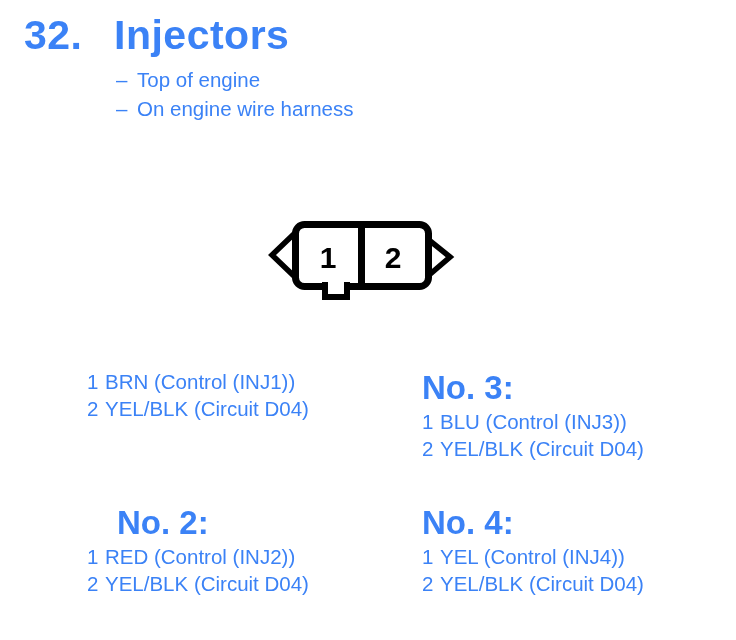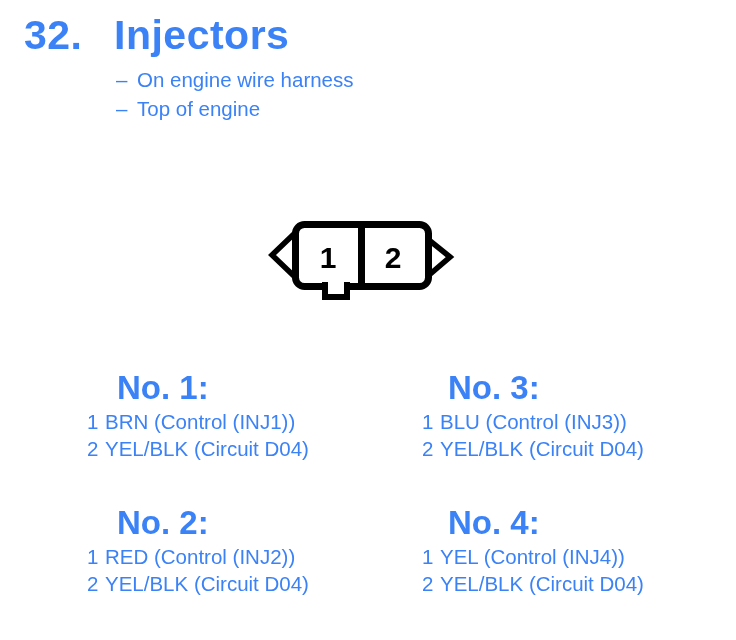--- a/index.html
+++ b/index.html
@@ -71,21 +71,21 @@
   .sec-3 { left: 422px; top: 368px; }
   .sec-2 { left: 87px;  top: 503px; }
   .sec-4 { left: 422px; top: 503px; }
 
   .sec-title {
     font-size: 33px;
     font-weight: bold;
     line-height: 40px;
   }
   .col-left  .sec-title { margin-left: 30px; }
-  .col-right .sec-title { margin-left: 26px; }
+  .col-right .sec-title { }
 
   .pins {
     font-size: 20.5px;
     line-height: 27px;
   }
   .pin .num {
     display: inline-block;
     width: 18px;
   }
 </style>
@@ -93,44 +93,43 @@
 <body>
 
 <div class="page">
 
   <div class="header">
     <span class="item-num">32.</span><span class="item-title">Injectors</span>
   </div>
 
   <div class="notes">
     <div class="note">
-      <span class="bullet">–</span><span>On engine wire harness</span>
+      <span class="bullet">–</span><span>Top of engine</span>
     </div>
     <div class="note">
-      <span class="bullet">–</span><span>Top of engine</span>
+      <span class="bullet">–</span><span>On engine wire harness</span>
     </div>
   </div>
 
   <svg class="connector" width="200" height="100" viewBox="0 0 200 100">
 
     <polygon points="14,45 37,23 37,67" fill="#ffffff" stroke="#000000" stroke-width="5.5" stroke-linejoin="miter"></polygon>
     <polygon points="192,47 171,30 171,65" fill="#ffffff" stroke="#000000" stroke-width="5.5" stroke-linejoin="miter"></polygon>
 
     <rect x="37.5" y="14.5" width="133" height="62" rx="9" fill="#ffffff" stroke="#000000" stroke-width="7"></rect>
 
     <line x1="103.5" y1="11" x2="103.5" y2="80" stroke="#000000" stroke-width="7"></line>
 
     <path d="M 67 72 L 67 87 L 89 87 L 89 72" fill="#ffffff" stroke="#000000" stroke-width="6" stroke-linejoin="miter"></path>
 
     <text x="70" y="58" text-anchor="middle">1</text>
     <text x="135" y="58" text-anchor="middle">2</text>
   </svg>
 
   <div class="section col-left sec-1">
-    <div class="sec-title">No. 1:</div>
     <div class="pins">
       <div class="pin">
         <span class="num">1</span><span class="desc">BRN (Control (INJ1))</span>
       </div>
       <div class="pin">
         <span class="num">2</span><span class="desc">YEL/BLK (Circuit D04)</span>
       </div>
     </div>
   </div>
 

